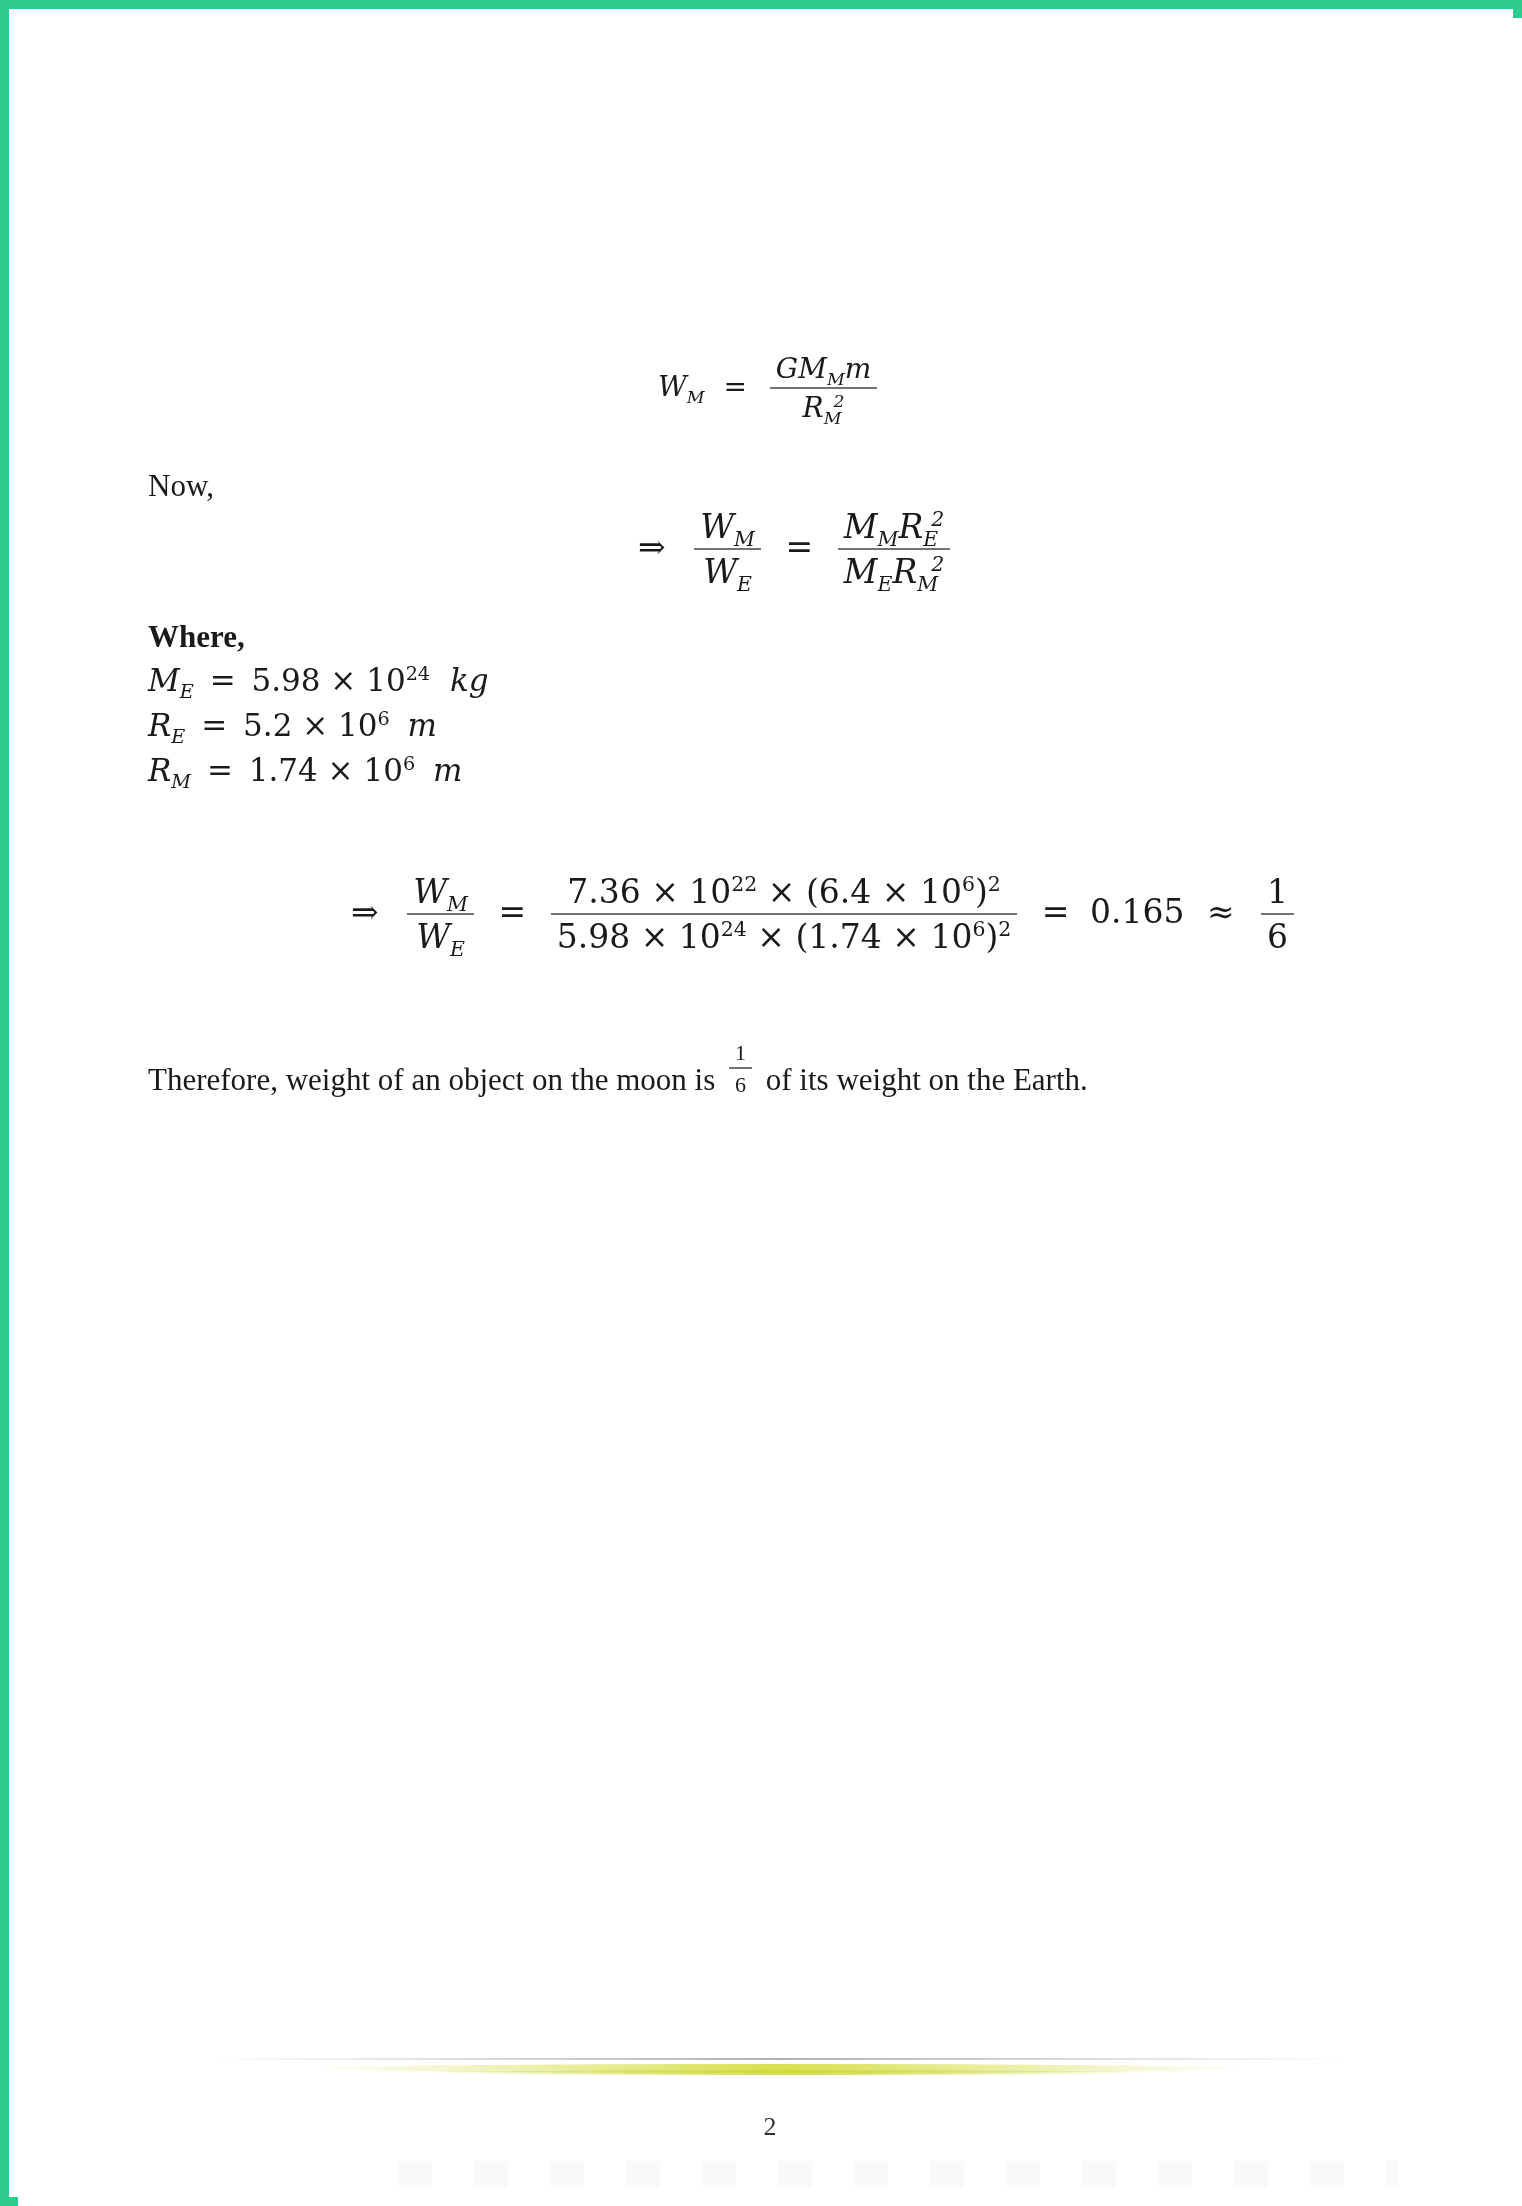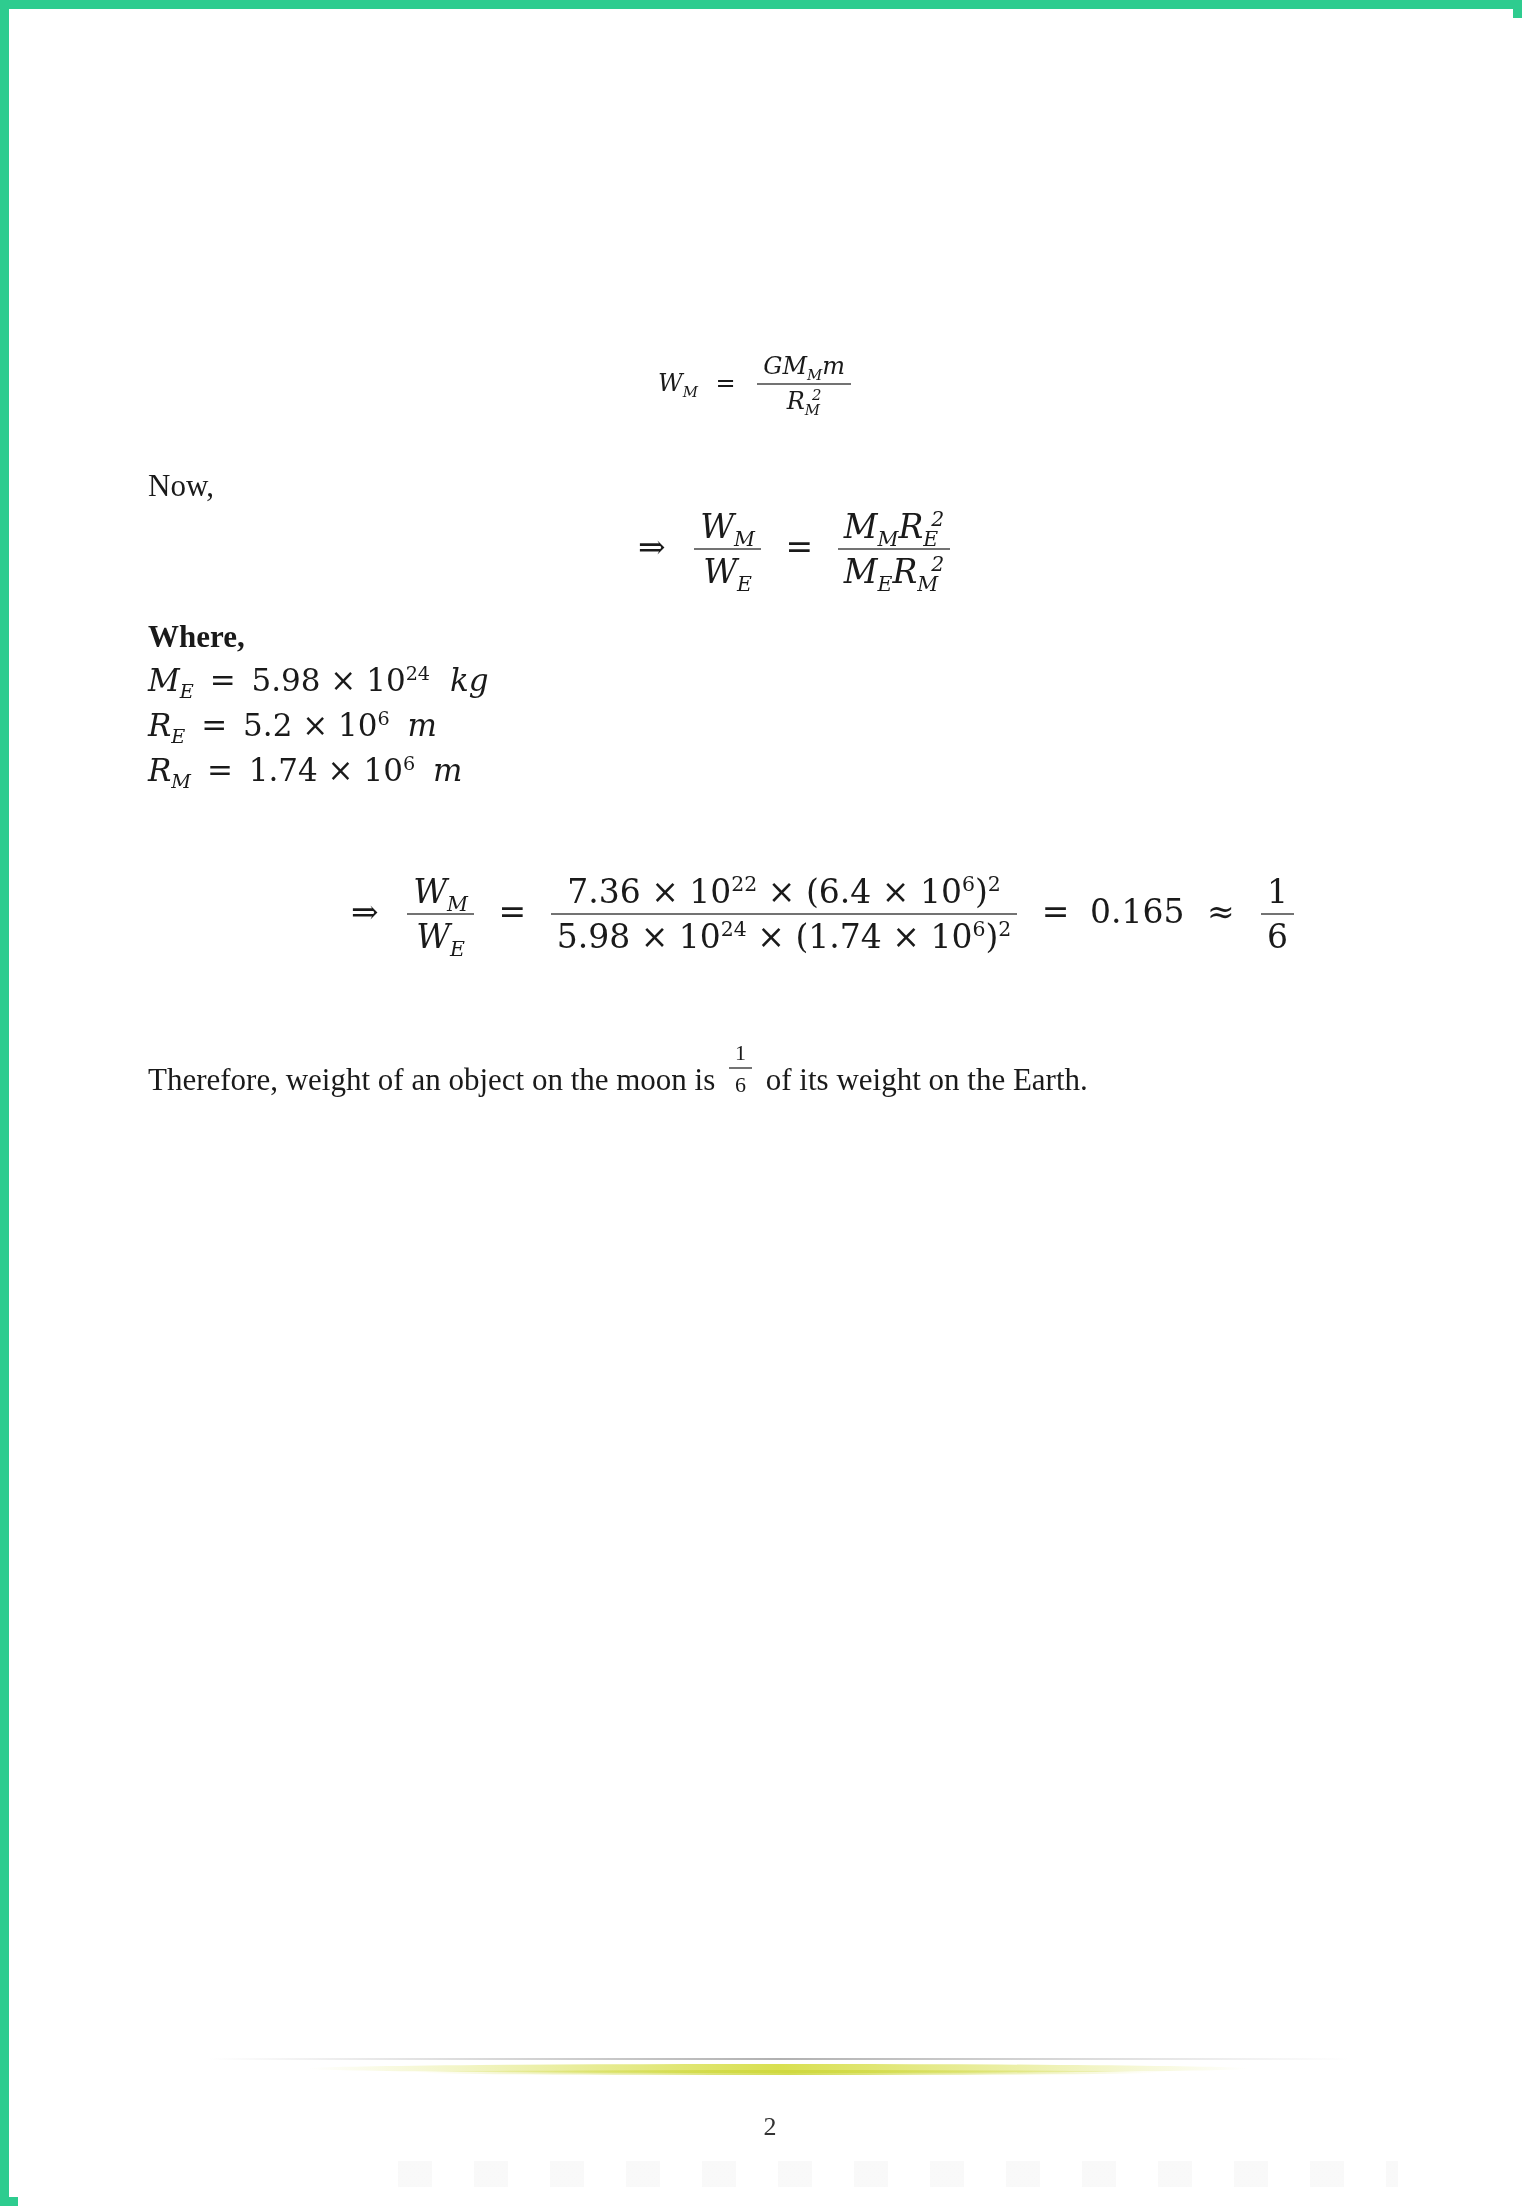--- a/index.html
+++ b/index.html
@@ -60,21 +60,21 @@
     display: block;
     border-top: 2px solid #737373;
     padding: 3px 6px 0 6px;
   }
 
   
   .blk { position: absolute; white-space: nowrap; }
 
   .eq1 {
     left: 640px; top: 335px;
-    font-size: 24px;
+    font-size: 28px;
   }
   .label-now {
     left: 130px; top: 450px;
     font-size: 31px;
   }
   .eq2 {
     left: 620px; top: 490px;
     font-size: 33px;
   }
   .label-where {

